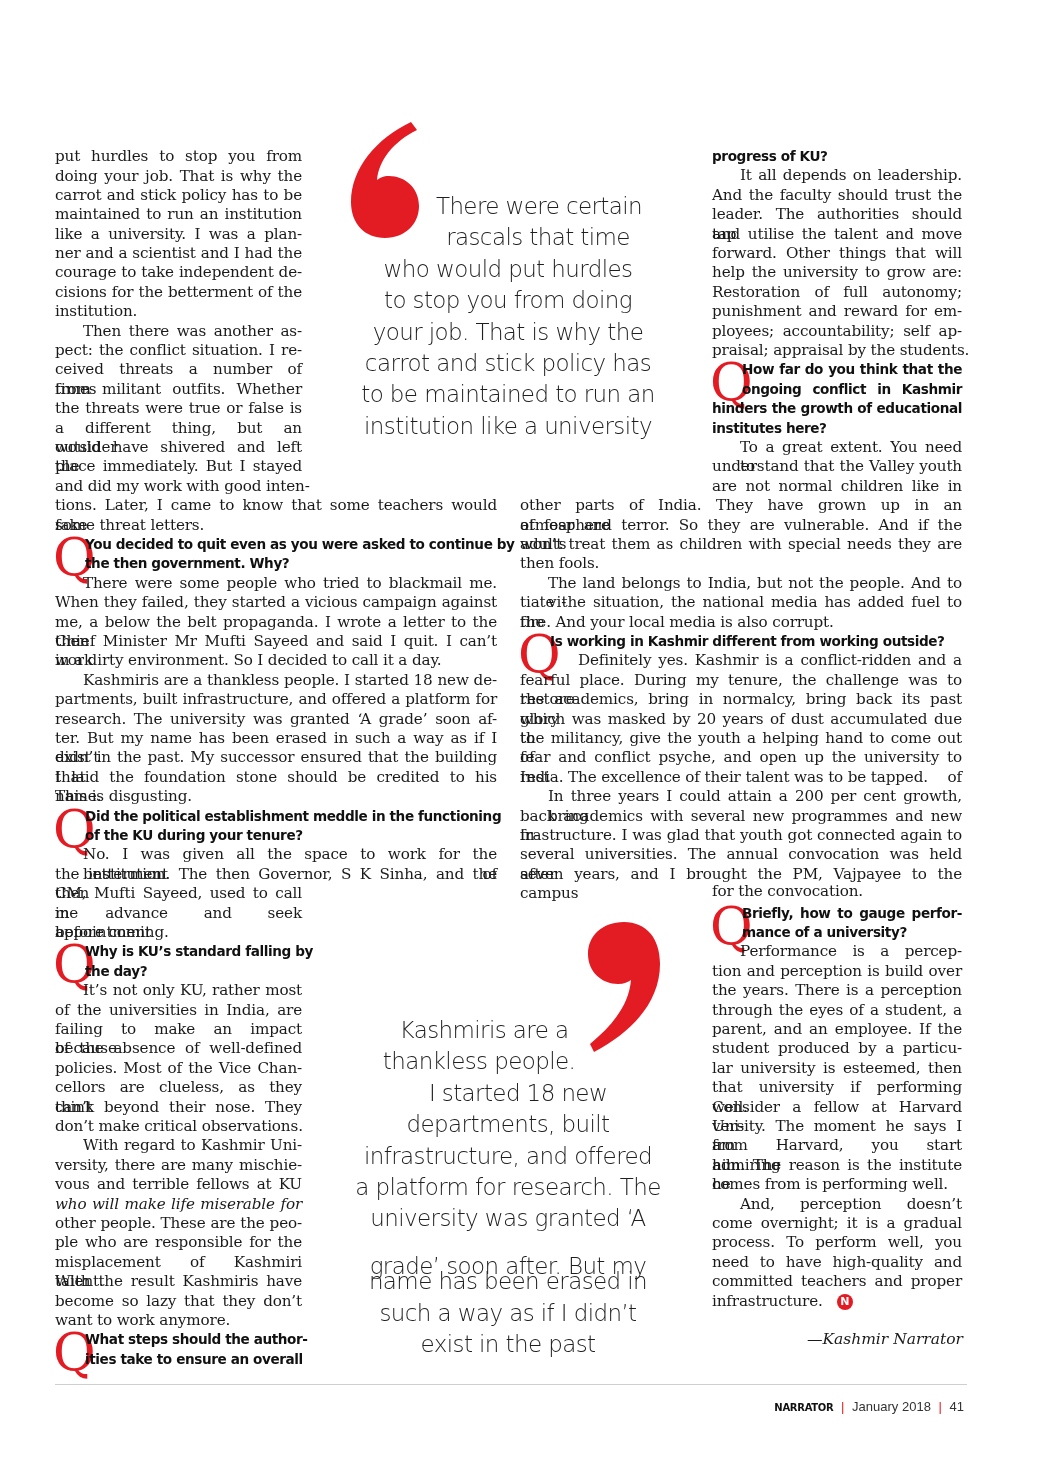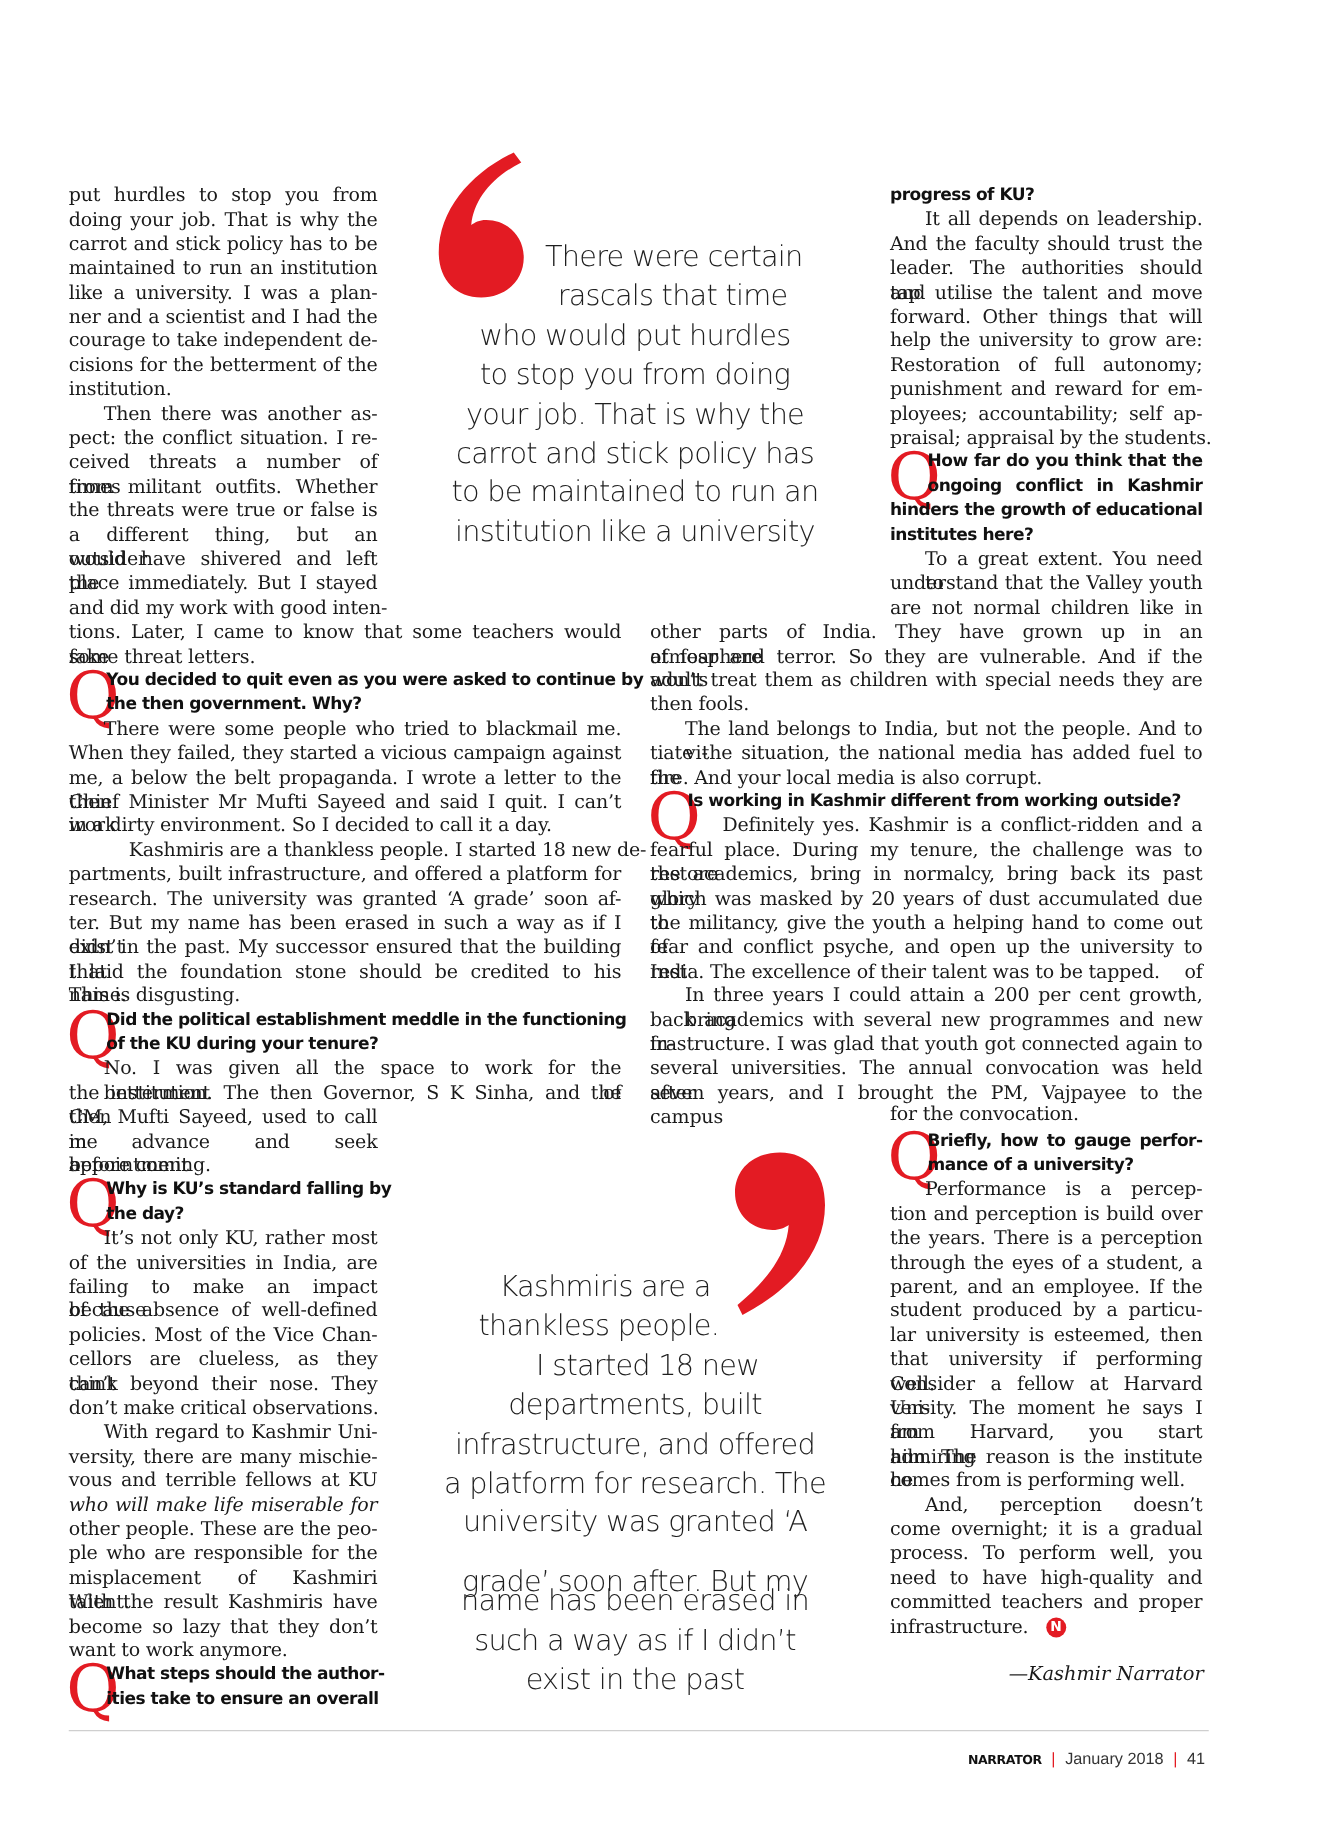--- a/index.html
+++ b/index.html
@@ -60,21 +60,21 @@
     <div class="ln just" style="left: 55px; top: 496.2px; width: 442px;">tions. Later, I came to know that some teachers would fake</div>
     <div class="ln" style="left: 55px; top: 515.6px; width: 442px;">some threat letters.</div>
     <div class="qmark" style="left: 53px; top: 537px;">Q</div>
     <div class="q just" style="left: 85px; top: 535px; width: 412px;">You decided to quit even as you were asked to continue by</div>
     <div class="q" style="left: 85px; top: 554.4px; width: 412px;">the then government. Why?</div>
     <div class="ln just" style="left: 83px; top: 573.8px; width: 414px;">There were some people who tried to blackmail me.</div>
     <div class="ln just" style="left: 55px; top: 593.2px; width: 442px;">When they failed, they started a vicious campaign against</div>
     <div class="ln just" style="left: 55px; top: 612.6px; width: 442px;">me, a below the belt propaganda. I wrote a letter to the then</div>
     <div class="ln just" style="left: 55px; top: 632px; width: 442px;">Chief Minister Mr Mufti Sayeed and said I quit. I can’t work</div>
     <div class="ln" style="left: 55px; top: 651.4px; width: 442px;">in a dirty environment. So I decided to call it a day.</div>
-    <div class="ln just" style="left: 83px; top: 670.8px; width: 414px; margin-left: 20px;">Kashmiris are a thankless people. I started 18 new de-</div>
+    <div class="ln just" style="left: 83px; top: 670.8px; width: 414px;">Kashmiris are a thankless people. I started 18 new de-</div>
     <div class="ln just" style="left: 55px; top: 690.2px; width: 442px;">partments, built infrastructure, and offered a platform for</div>
     <div class="ln just" style="left: 55px; top: 709.6px; width: 442px;">research. The university was granted ‘A grade’ soon af-</div>
     <div class="ln just" style="left: 55px; top: 729px; width: 442px;">ter. But my name has been erased in such a way as if I didn’t</div>
     <div class="ln just" style="left: 55px; top: 748.4px; width: 442px;">exist in the past. My successor ensured that the building that</div>
     <div class="ln just" style="left: 55px; top: 767.8px; width: 442px;">I laid the foundation stone should be credited to his name.</div>
     <div class="ln" style="left: 55px; top: 787.2px; width: 442px;">This is disgusting.</div>
     <div class="qmark" style="left: 53px; top: 808.6px;">Q</div>
     <div class="q just" style="left: 85px; top: 806.6px; width: 412px;">Did the political establishment meddle in the functioning</div>
     <div class="q" style="left: 85px; top: 826px; width: 412px;">of the KU during your tenure?</div>
     <div class="ln just" style="left: 83px; top: 845.4px; width: 414px;">No. I was given all the space to work for the betterment of</div>

